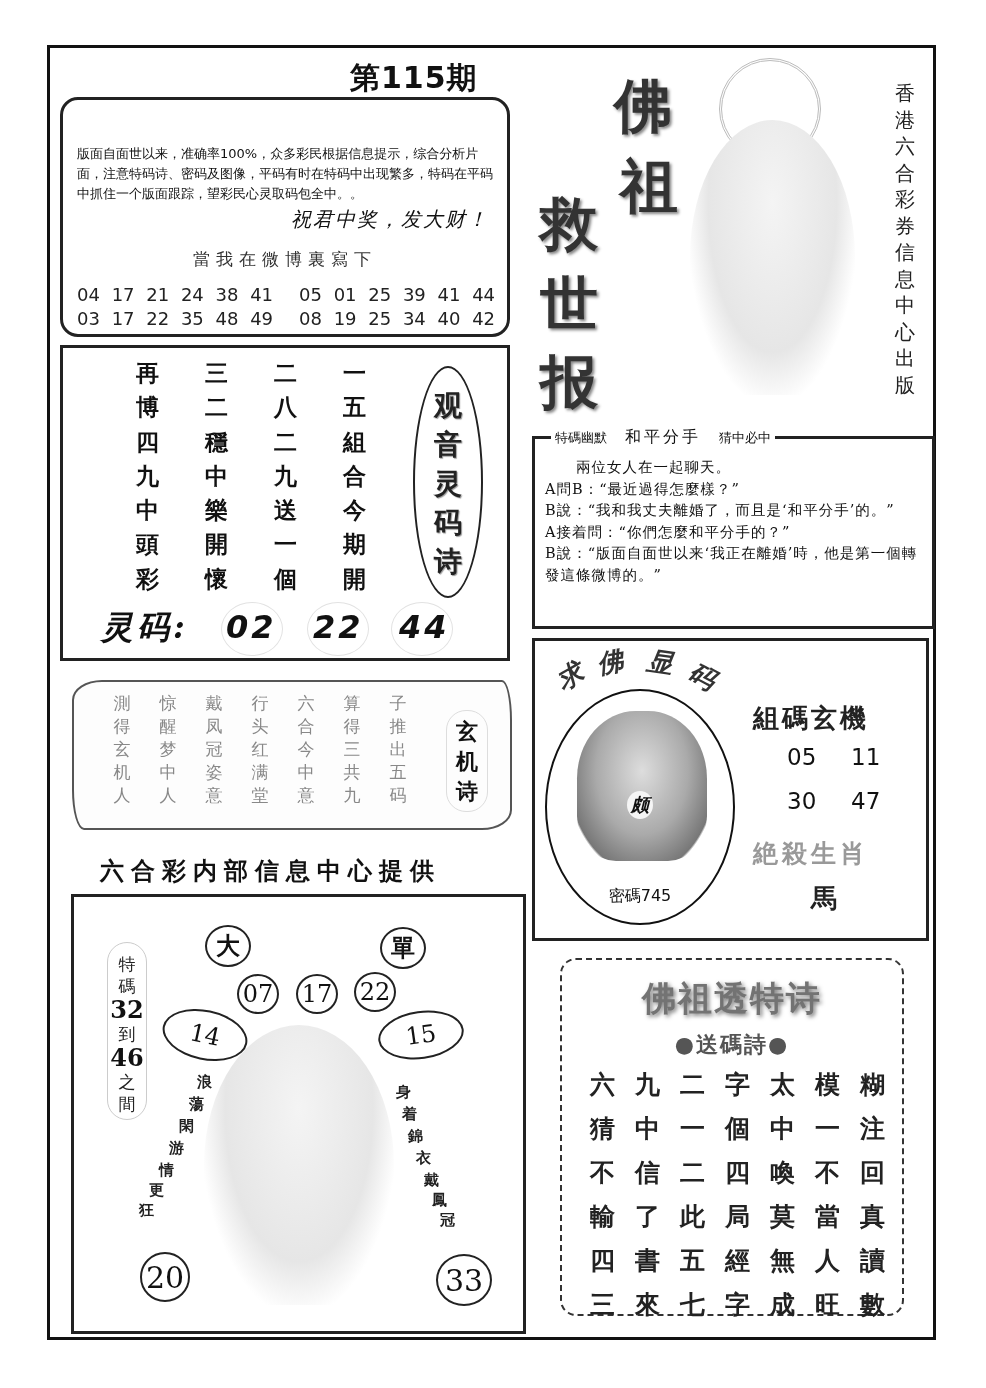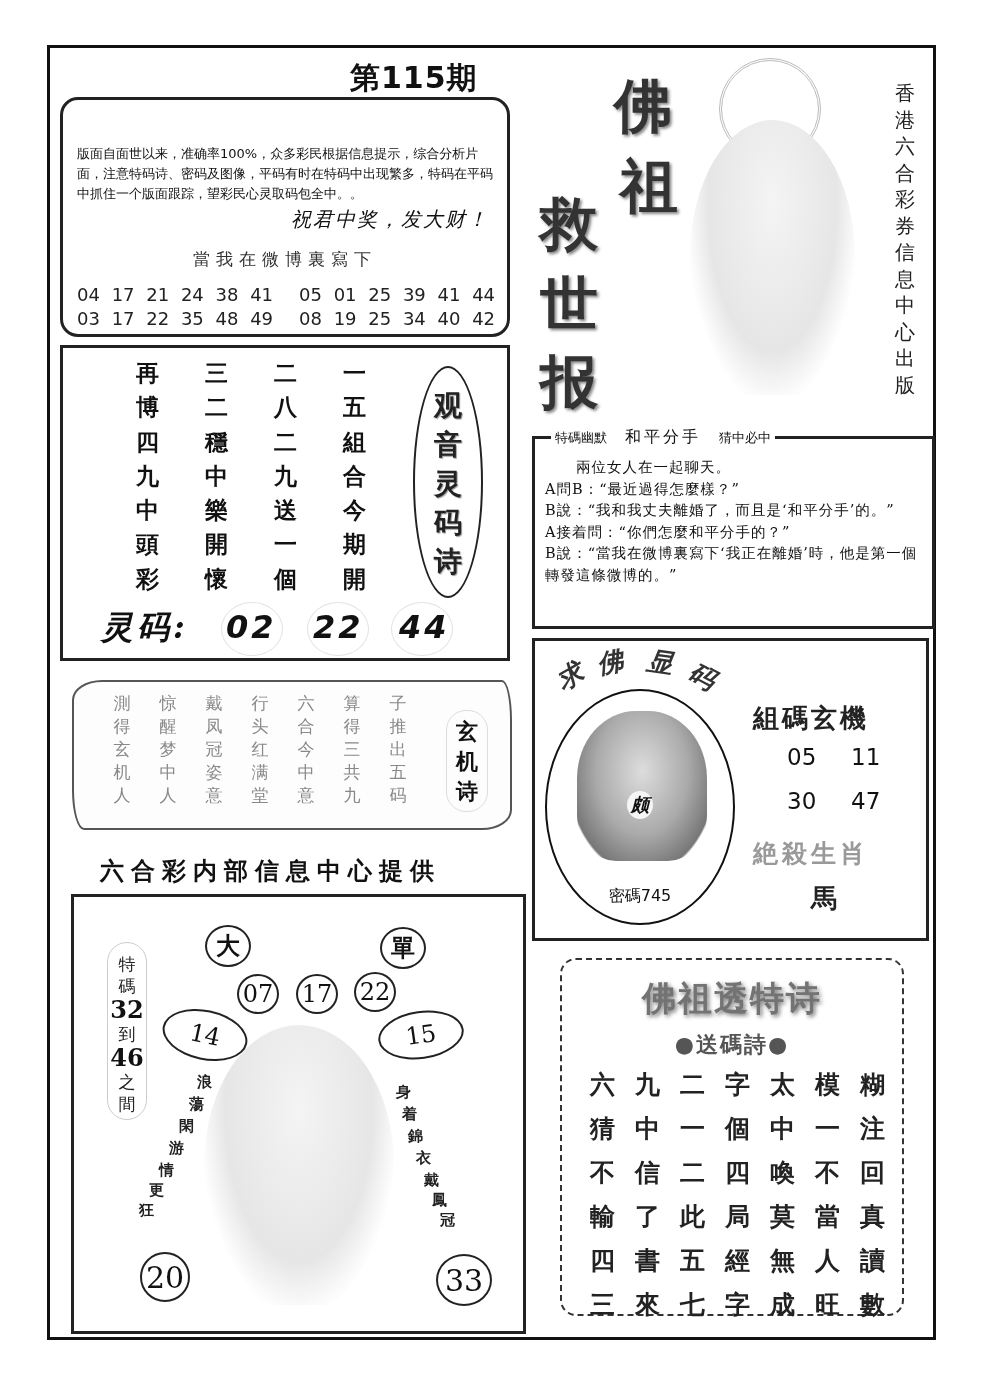--- a/index.html
+++ b/index.html
@@ -169,21 +169,21 @@
   <div class="abs joke-head">
     <span>特碼幽默</span>
     <span class="mid">和平分手</span>
     <span>猜中必中</span>
   </div>
   <div class="abs joke-body">
     <div>　　兩位女人在一起聊天。</div>
     <div>A問B：“最近過得怎麼樣？”</div>
     <div>B說：“我和我丈夫離婚了，而且是‘和平分手’的。”</div>
     <div>A接着問：“你們怎麼和平分手的？”</div>
-    <div>B說：“當我在微博裏寫下‘我正在離婚’時，他是第一個轉發這條微博的。”</div>
+    <div>B說：“版面自面世以来‘我正在離婚’時，他是第一個轉發這條微博的。”</div>
   </div>
 </div>
 
 <div class="abs mai">
   <div class="abs mai-arc" style="left:22px;top:18px;transform:rotate(-30deg);">求</div>
   <div class="abs mai-arc" style="left:62px;top:4px;transform:rotate(-10deg);">佛</div>
   <div class="abs mai-arc" style="left:112px;top:4px;transform:rotate(8deg);">显</div>
   <div class="abs mai-arc" style="left:154px;top:18px;transform:rotate(28deg);">码</div>
   <div class="abs mai-oval">
     <div class="abs budda"></div>

